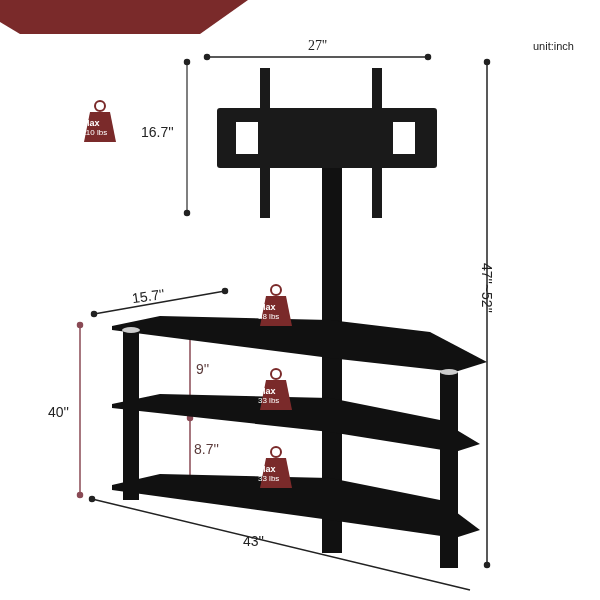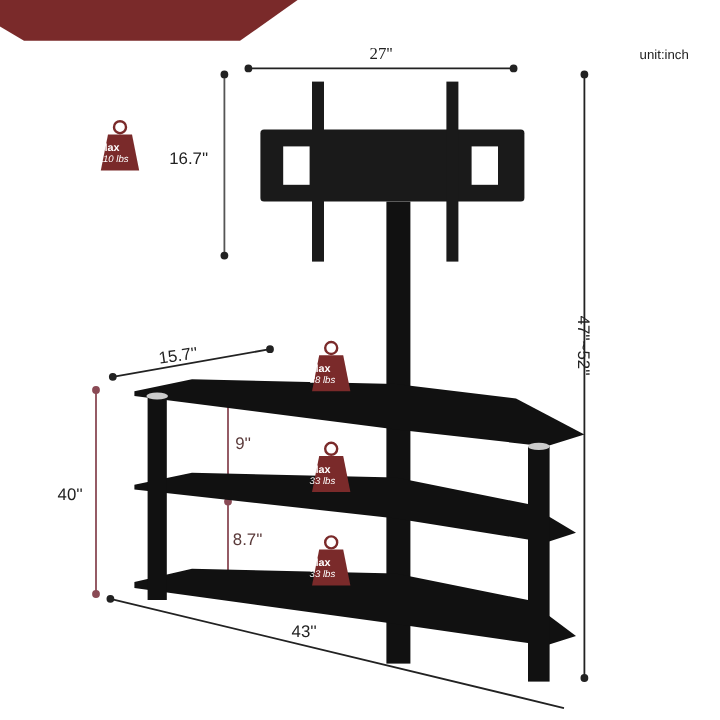--- a/index.html
+++ b/index.html
@@ -5,21 +5,21 @@
   html, body { margin:0; padding:0; background:#ffffff; }
   body { width:600px; height:600px; position:relative; overflow:hidden; font-family:"Liberation Sans", sans-serif; }
   .banner { position:absolute; left:0; top:0; width:600px; height:36px; }
   .banner-title { position:absolute; left:13px; top:6px; color:#ffffff; font-weight:bold; font-size:16px; letter-spacing:0.5px; word-spacing:4px; }
   .unit { position:absolute; left:505px; top:40px; font-size:11px; color:#222;margin-left:28px; }
   .dim { position:absolute; font-size:14px; color:#222; white-space:nowrap; }
   .dim-red { color:#5a3a3a; }
   .weight { position:absolute; width:36px; height:46px; }
   .weight-text { position:absolute; left:0; width:36px; color:#fff; font-weight:bold; line-height:10px; }
   .w-max { top:20px; font-size:9px; }
-  .w-val { top:30px; font-size:8px; font-weight:normal;font-style:italic; }
+  .w-val { top:30px; font-size:8px; font-weight:normal; }
   svg.art { position:absolute; left:0; top:0; }
 </style>
 </head>
 <body>
 
 <div class="banner">
   <svg width="600" height="36">
     <polygon points="0,0 248,0 200,34 20,34 0,22" fill="#7a2a2a"></polygon>
   </svg>
 </div>
@@ -79,21 +79,21 @@
   </g>
 </svg>
 
 <div class="dim" style="left:308px;top:38px;font-family:Liberation Serif, serif;">27''</div>
 <div class="dim" style="left:141px;top:124px;">16.7''</div>
 <div class="dim" style="left:462px;top:280px;transform:rotate(90deg);">47''~52''</div>
 <div class="dim" style="left:132px;top:288px;transform:rotate(-8deg);">15.7''</div>
 <div class="dim" style="left:48px;top:404px;">40''</div>
 <div class="dim dim-red" style="left:196px;top:361px;">9''</div>
 <div class="dim dim-red" style="left:194px;top:441px;">8.7''</div>
-<div class="dim" style="left:243px;top:518px;">43''</div>
+<div class="dim" style="left:243px;top:533px;">43''</div>
 
 <div class="weight" style="left:82px;top:98px;">
   <svg width="36" height="46">
       <circle cx="18" cy="8" r="5" fill="none" stroke="#7a2a2a" stroke-width="2"></circle>
       <polygon points="8,14 28,14 34,44 2,44" fill="#7a2a2a"></polygon>
     </svg>
   <div class="weight-text w-max">Max</div>
   <div class="weight-text w-val">110 lbs</div>
 </div>
 <div class="weight" style="left:258px;top:282px;">

